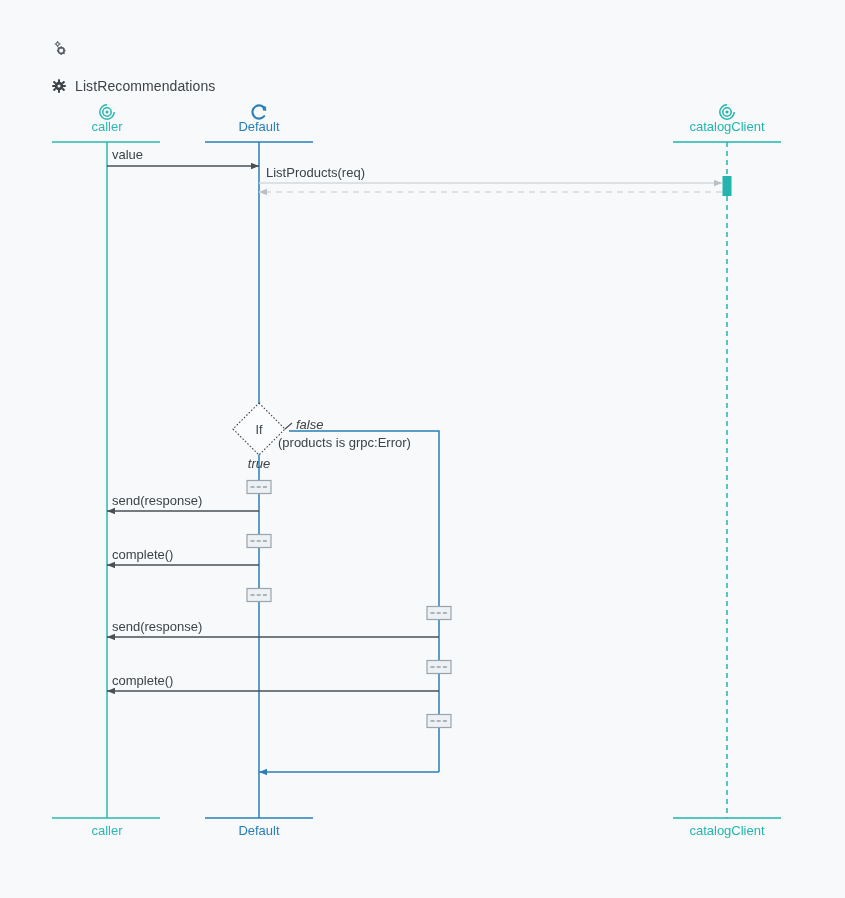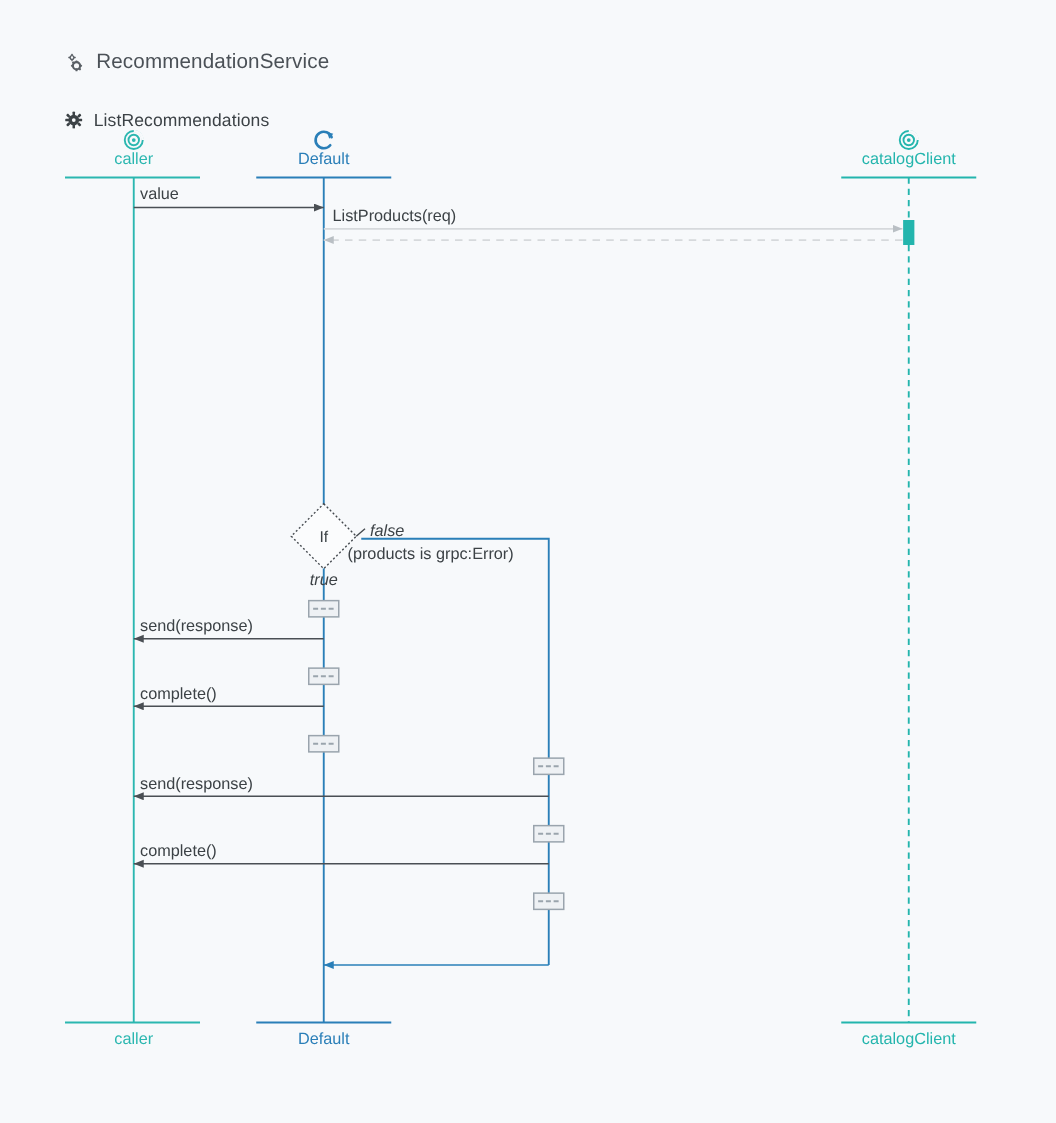--- a/index.html
+++ b/index.html
@@ -16,21 +16,21 @@
   }
 
   
   .title-row {
     position: absolute;
     display: flex;
     align-items: center;
     gap: 9px;
   }
   #service-title-row { left: 52px; top: 40px; }
-  #method-title-row  { left: 52px; top: 88px; }
+  #method-title-row  { left: 52px; top: 78px; }
 
   .service-title {
     font-size: 16.5px;
     color: #4b5157;
     letter-spacing: 0.1px;
     white-space: nowrap;
   }
   .method-title {
     font-size: 14px;
     color: #3c4246;
@@ -63,21 +63,20 @@
         <circle cx="9.2" cy="10.6" r="2.9" fill="none" stroke="#5a6066" stroke-width="1.7"></circle>
         <rect x="8.4" y="6.3" width="1.6" height="2.1" rx="0.4"></rect>
         <rect x="8.4" y="12.8" width="1.6" height="2.1" rx="0.4"></rect>
         <rect x="4.9" y="9.8" width="2.1" height="1.6" rx="0.4"></rect>
         <rect x="11.4" y="9.8" width="2.1" height="1.6" rx="0.4"></rect>
         <rect x="5.9" y="7.2" width="1.6" height="2.0" rx="0.4" transform="rotate(-45 6.7 8.2)"></rect>
         <rect x="11.0" y="12.2" width="1.6" height="2.0" rx="0.4" transform="rotate(-45 11.8 13.2)"></rect>
       </g>
     </svg>
   </span>
-  <span class="service-title">RecommendationService</span>
 </div>
 
 <div class="title-row" id="method-title-row">
   <span class="title-icon">
     <svg width="14" height="14" viewBox="0 0 14 14">
       <g fill="#3c4246">
         <circle cx="7" cy="7" r="4.3"></circle>
         <rect x="6.0" y="0.2" width="2.0" height="3.0" rx="0.5"></rect>
         <rect x="6.0" y="10.8" width="2.0" height="3.0" rx="0.5"></rect>
         <rect x="0.2" y="6.0" width="3.0" height="2.0" rx="0.5"></rect>

